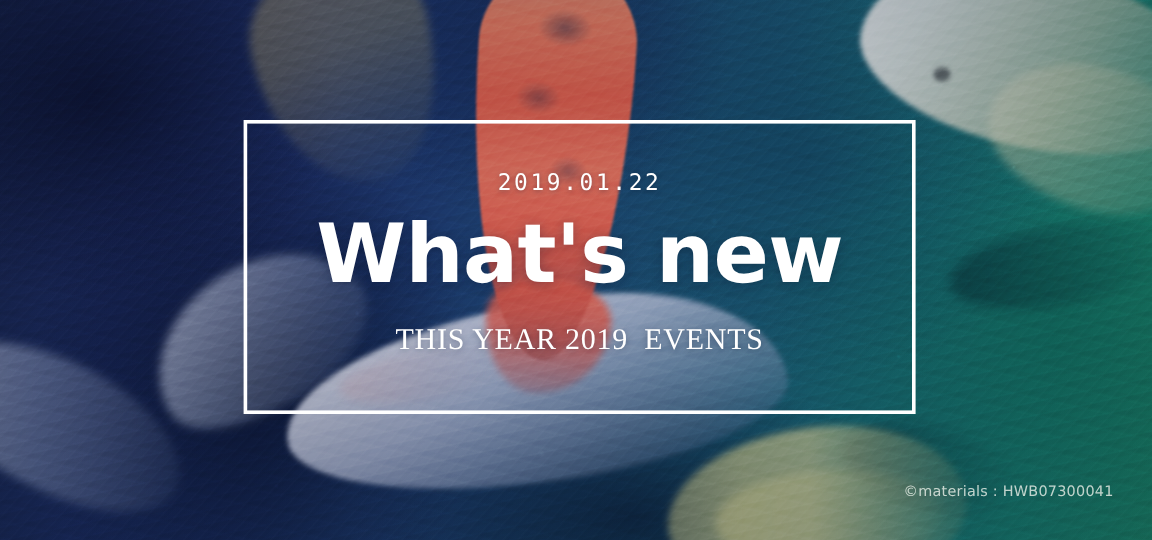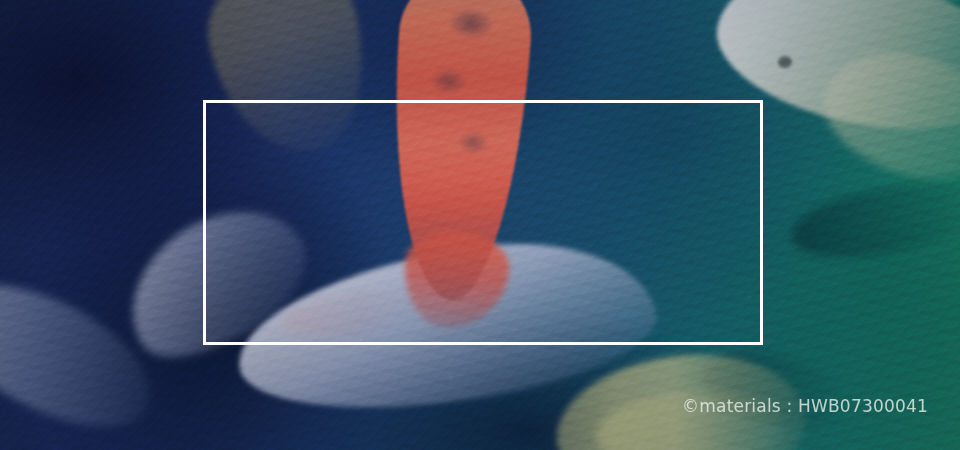--- a/index.html
+++ b/index.html
@@ -342,21 +342,21 @@
     white-space: pre;
     text-shadow: 0 1px 5px rgba(10,20,45,0.35);
   }
 
   
   .watermark {
     position: absolute;
     right: 32px;
     bottom: 34px;
     font-family: "DejaVu Sans", "Liberation Sans", sans-serif;
-    font-size: 17px;
+    font-size: 12px;
     font-weight: 400;
     letter-spacing: 0.2px;
     color: rgba(232,238,230,0.82);
     white-space: pre;
   }
 </style>
 </head>
 <body>
 
 <div id="banner">
@@ -379,16 +379,21 @@
   <div class="koi koi-yellow-br2"></div>
   <div class="koi koi-yellow-br"></div>
 
   <div class="bg-layer bg-ripples"></div>
   <div class="bg-layer bg-ripples-2"></div>
   <div class="bg-layer bg-speckle"></div>
   <div class="bg-layer bg-scrim"></div>
 
   <div class="frame"></div>
 
+  <div class="content">
+    <div class="eyebrow-date">2019.01.22</div>
+    <div class="headline">What's new</div>
+    <div class="subhead">THIS YEAR 2019  EVENTS</div>
+  </div>
 
   <div class="watermark">©materials : HWB07300041</div>
 
 </div>
 
 </body></html>

